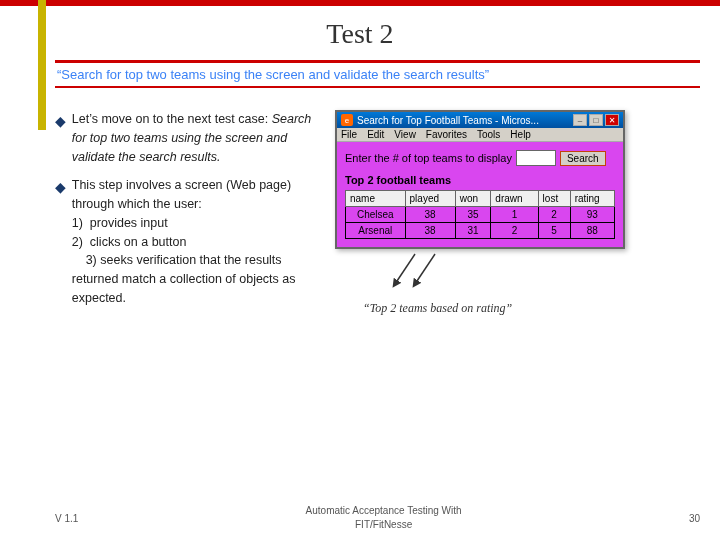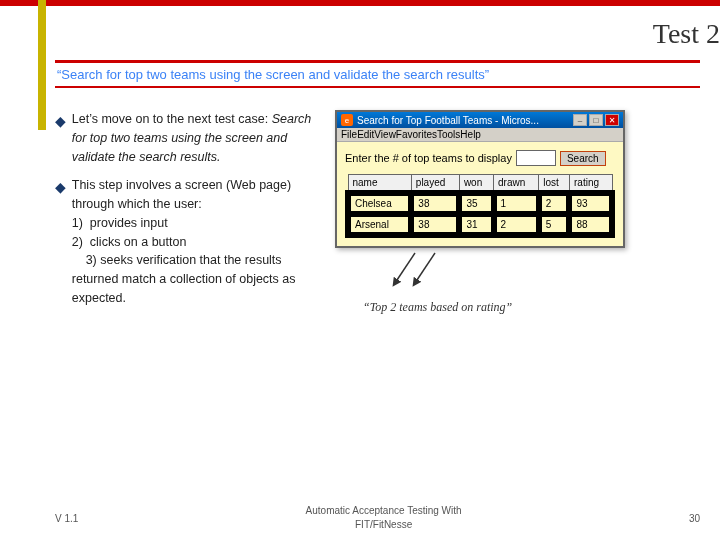--- a/index.html
+++ b/index.html
@@ -31,21 +31,21 @@
       height: 130px;
       background: #c8b400;
     }
 
     
     .title {
       position: absolute;
       top: 18px;
       left: 0;
       right: 0;
-      text-align: right;
+      text-align: center;
       font-size: 28px;
       font-weight: normal;
       color: #333;
       font-family: 'Times New Roman', Times, serif;
     }
 
     
     .subtitle-line {
       position: absolute;
       top: 60px;
@@ -183,32 +183,33 @@
       color: #333;
     }
     .browser-btn.minimize { background: #d4d0c8; }
     .browser-btn.maximize { background: #d4d0c8; }
     .browser-btn.close { background: #cc0000; color: white; }
 
     .browser-menubar {
       background: #d4d0c8;
       padding: 1px 4px;
       display: flex;
+      gap: 10px;
       font-size: 10px;
       color: #000;
       border-bottom: 1px solid #aaa;
     }
 
     .browser-menubar span {
       cursor: pointer;
     }
 
     .browser-content {
       padding: 8px;
-      background: #fef9c3;
+      background: #d946ef;
     }
 
     .search-row {
       display: flex;
       align-items: center;
       gap: 4px;
       margin-bottom: 8px;
       font-size: 11px;
     }
 
@@ -241,22 +242,23 @@
 
     .results-table th {
       border: 1px solid #666;
       padding: 2px 4px;
       background: #f0f0f0;
       text-align: left;
       font-weight: normal;
     }
 
     .results-table td {
-      border: 6px solid #000000;
+      border: 1px solid #000000;
       padding: 2px 4px;
+      text-align: center;
     }
 
     .caption-italic {
       font-style: italic;
       font-size: 12px;
       color: #333;
       margin-top: 12px;
       text-align: center;
       font-family: 'Times New Roman', Times, serif;
       margin-left: 28px;
@@ -336,20 +338,21 @@
         <span>Favorites</span>
         <span>Tools</span>
         <span>Help</span>
       </div>
       <div class="browser-content">
         <div class="search-row">
           <span>Enter the # of top teams to display</span>
           <input class="search-input" type="text" style="">
           <button class="search-btn">Search</button>
         </div>
+        <div class="results-title">Top 2 football teams</div>
         <table class="results-table">
           <thead>
             <tr>
               <th>name</th>
               <th>played</th>
               <th>won</th>
               <th>drawn</th>
               <th>lost</th>
               <th>rating</th>
             </tr>

